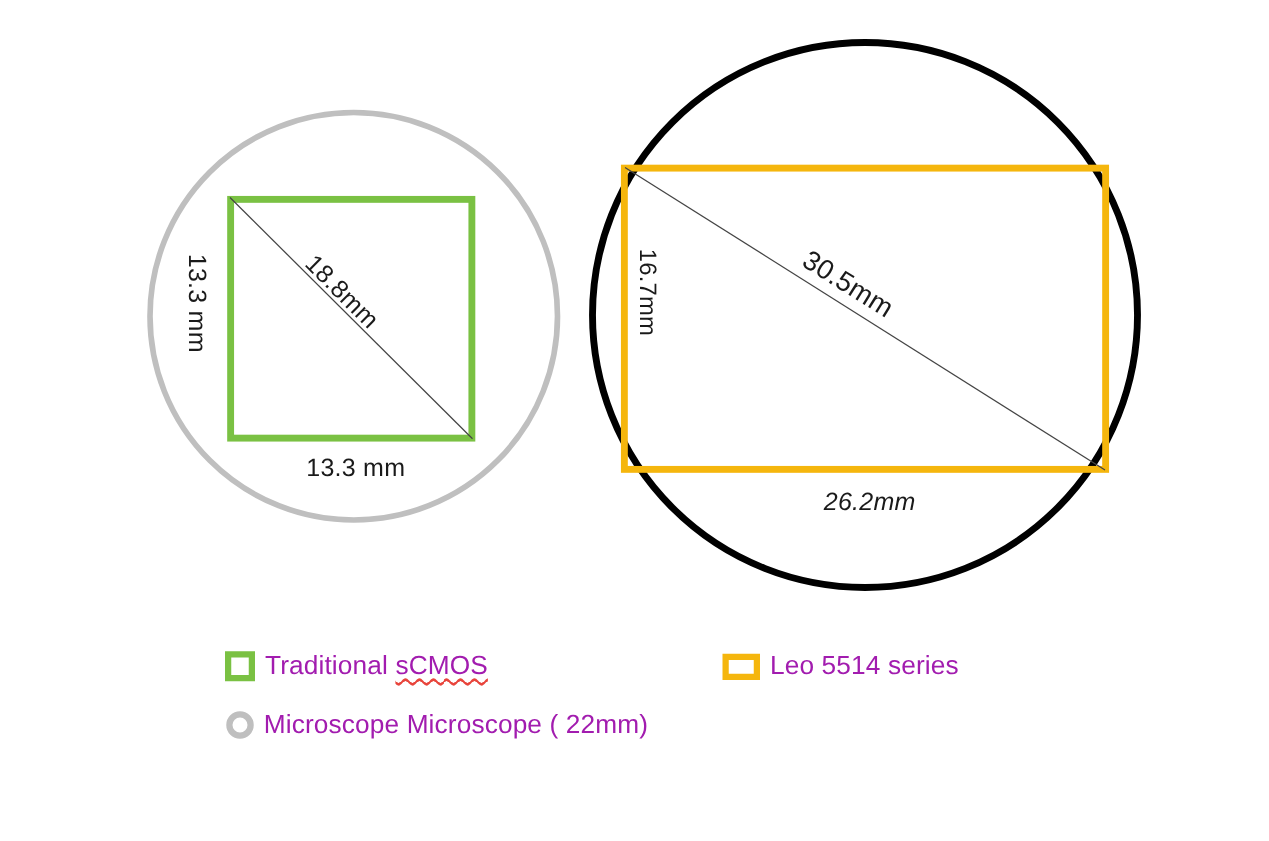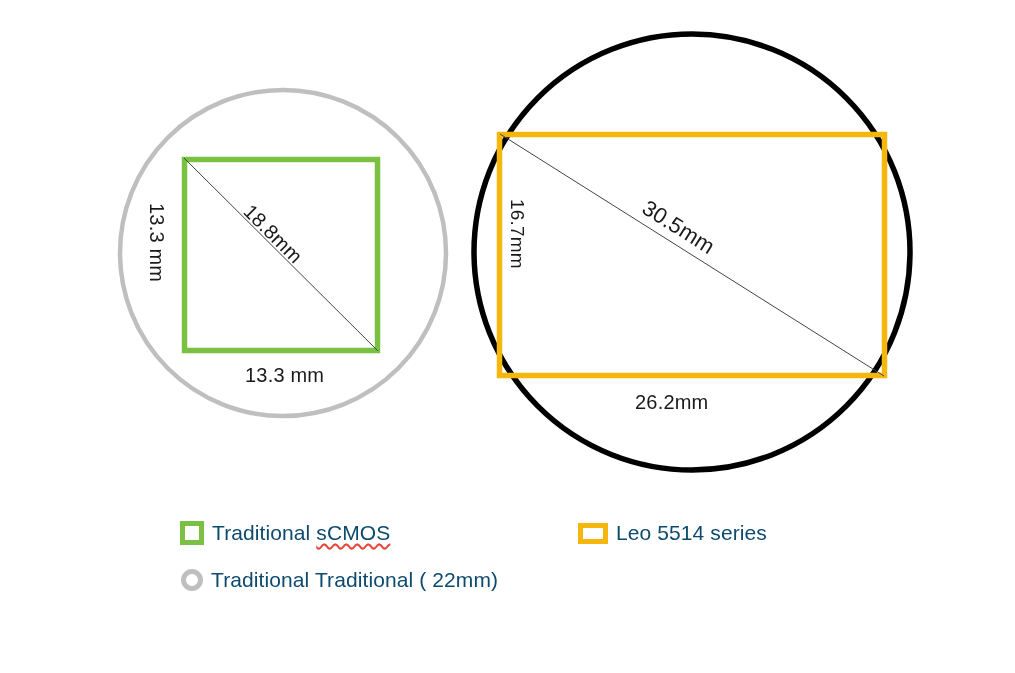--- a/index.html
+++ b/index.html
@@ -78,21 +78,21 @@
     border-style: solid;
     border-width: 5px;
     border-radius: 50%;
     background: transparent;
     flex: 0 0 auto;
   }
   .legend-text {
     font-family: "Liberation Sans", sans-serif;
     font-size: 21px;
     font-weight: 400;
-    color: #0c4a6e;
+    color: #a21caf;
     white-space: nowrap;
     margin-left: 8px;
     letter-spacing: 0.1px;
   }
   .legend-text .plain {
     text-decoration: none;
   }
   .legend-text .flagged {
     text-decoration: underline wavy #e8453c;
     text-decoration-skip-ink: none;
@@ -120,32 +120,32 @@
   </svg>
 
   <div class="dim-label vertical" style="left:168px; top:203px;">13.3 mm</div>
 
   <div class="dim-label" style="left:245px; top:364px;">13.3 mm</div>
 
   <div class="dim-label diag-left" style="left:255px; top:200px;">18.8mm</div>
 
   <div class="dim-label vertical" style="left:528px; top:199px; font-size:19px;">16.7mm</div>
 
-  <div class="dim-label" style="left:635px; top:391px;">26.2mm</div>
+  <div class="dim-label" style="left:659px; top:391px;font-style:italic;">26.2mm</div>
 
   <div class="dim-label diag-right" style="left:651px; top:195px; font-size:22px;">30.5mm</div>
 
   <div class="legend" style="left:180px; top:521px;">
     <span class="legend-swatch-square" style="border-color:#7AC143;"></span>
     <span class="legend-text"><span class="plain">Traditional </span><span class="flagged">sCMOS</span></span>
   </div>
 
   <div class="legend" style="left:180px; top:568px;">
     <span class="legend-swatch-ring" style="border-color:#BFBFBF; margin-left:1px;"></span>
-    <span class="legend-text">Traditional Traditional ( 22mm)</span>
+    <span class="legend-text">Microscope Microscope ( 22mm)</span>
   </div>
 
   <div class="legend" style="left:578px; top:521px;text-align:right;">
     <span class="legend-swatch-rect" style="border-color:#F5B60D;"></span>
     <span class="legend-text">Leo 5514 series</span>
   </div>
 
 
 </div>
 

